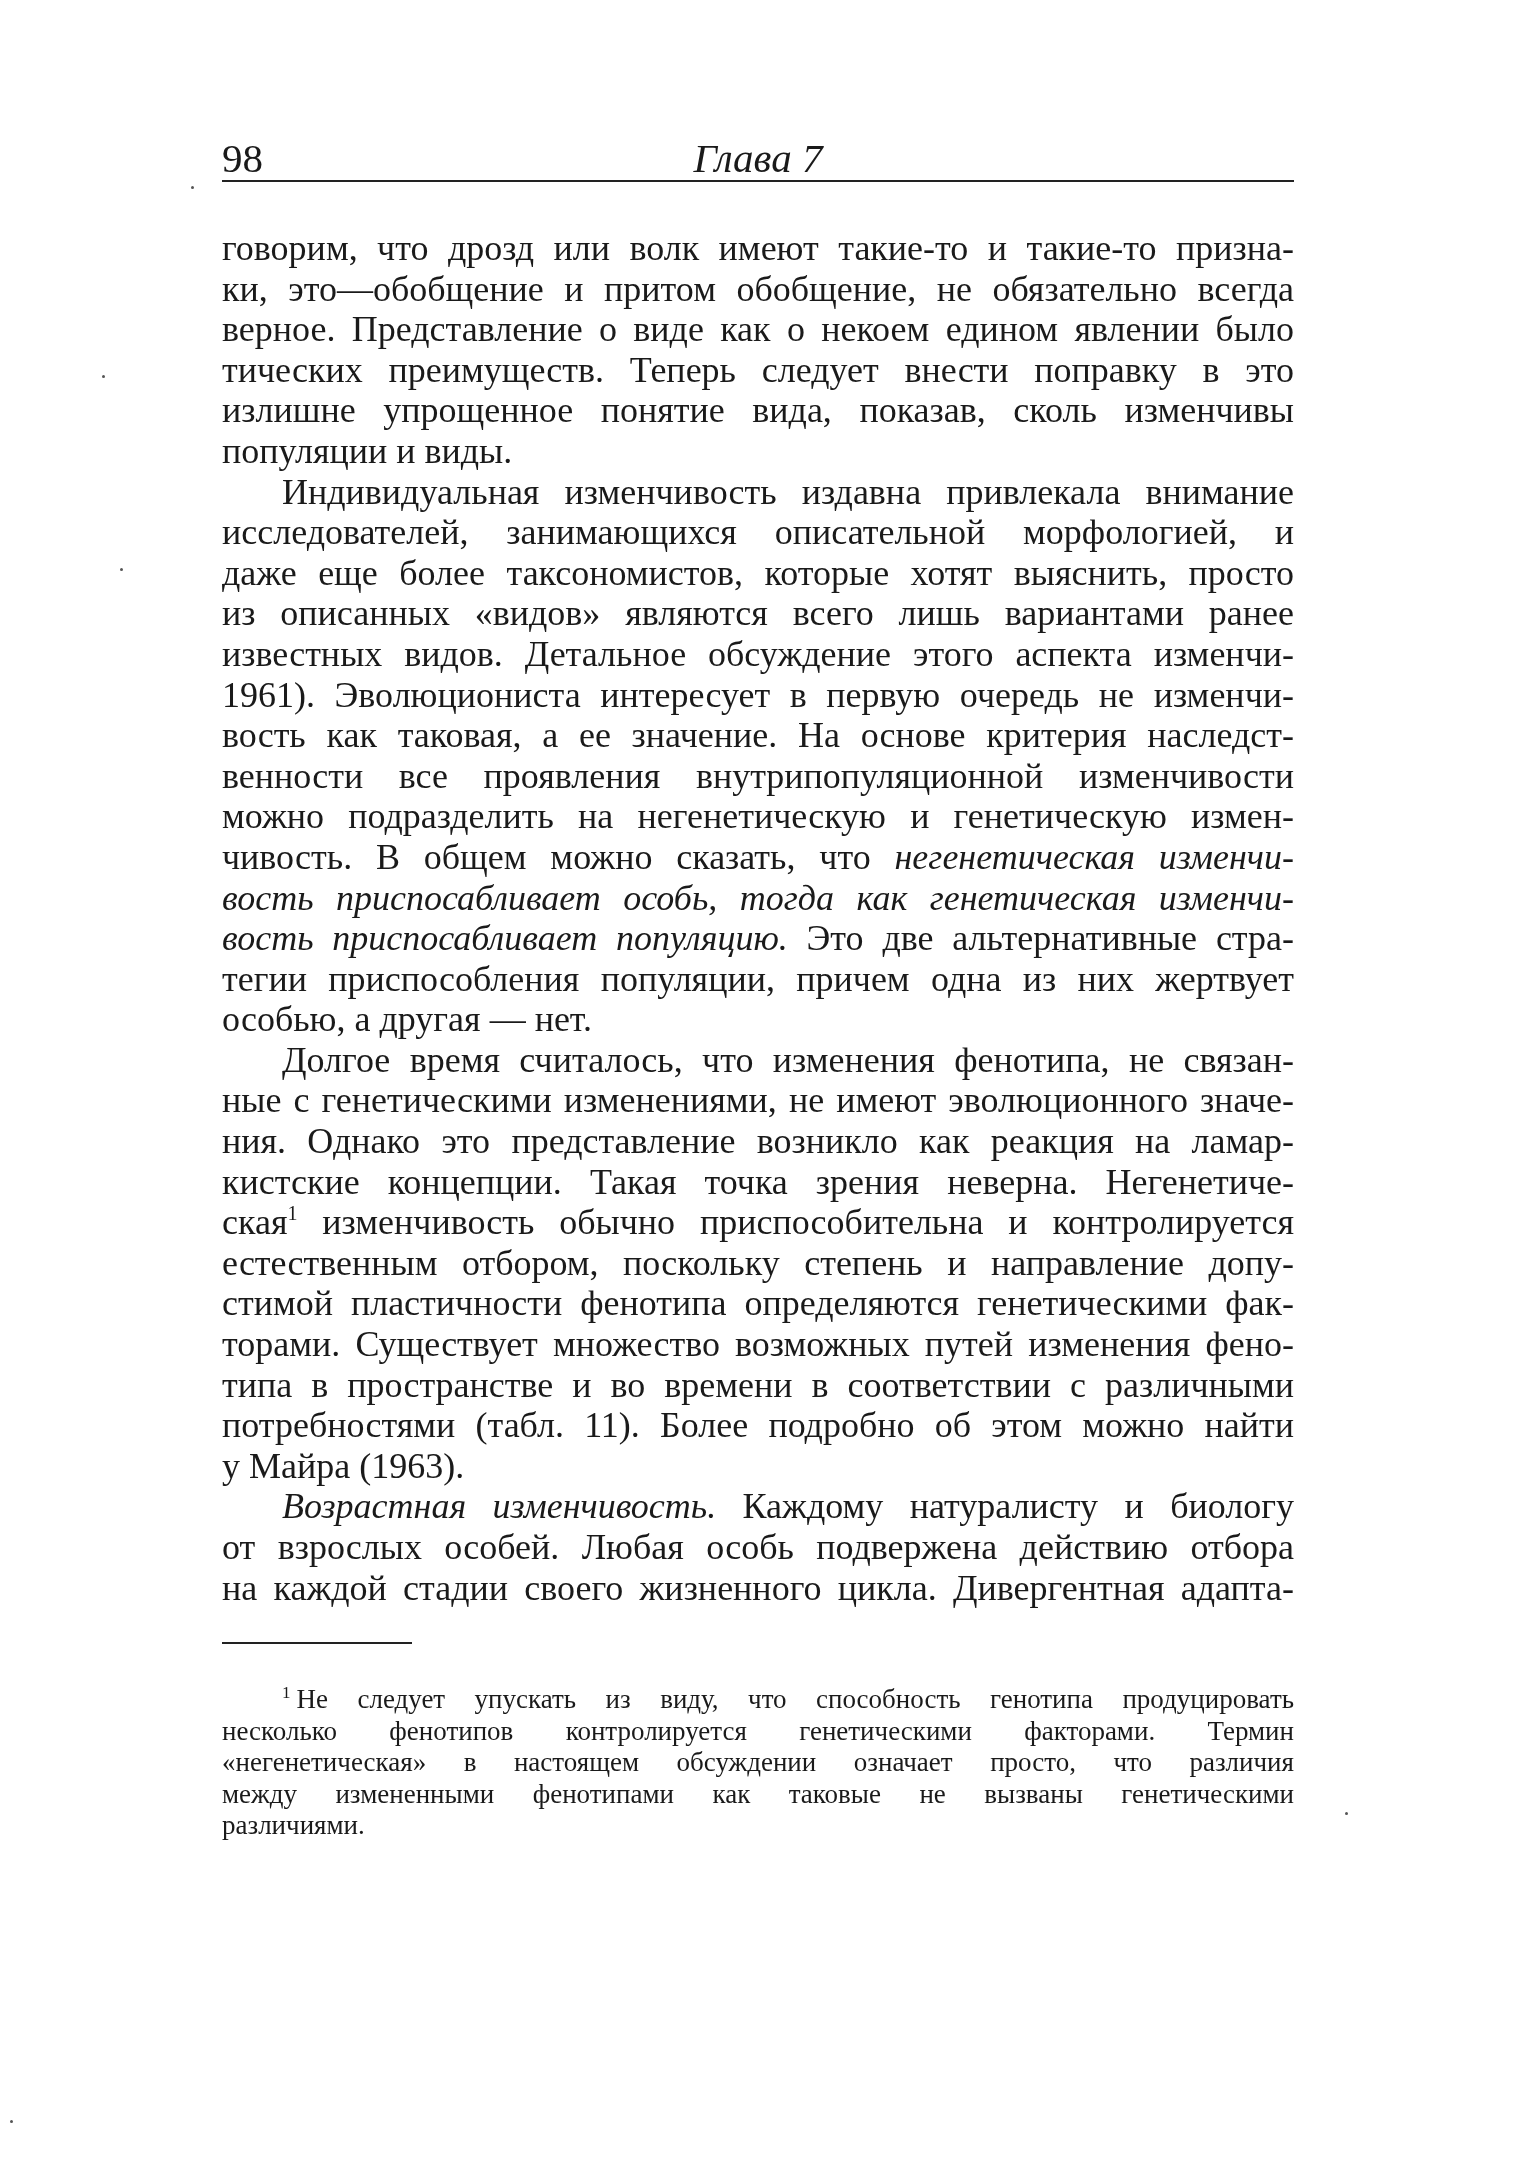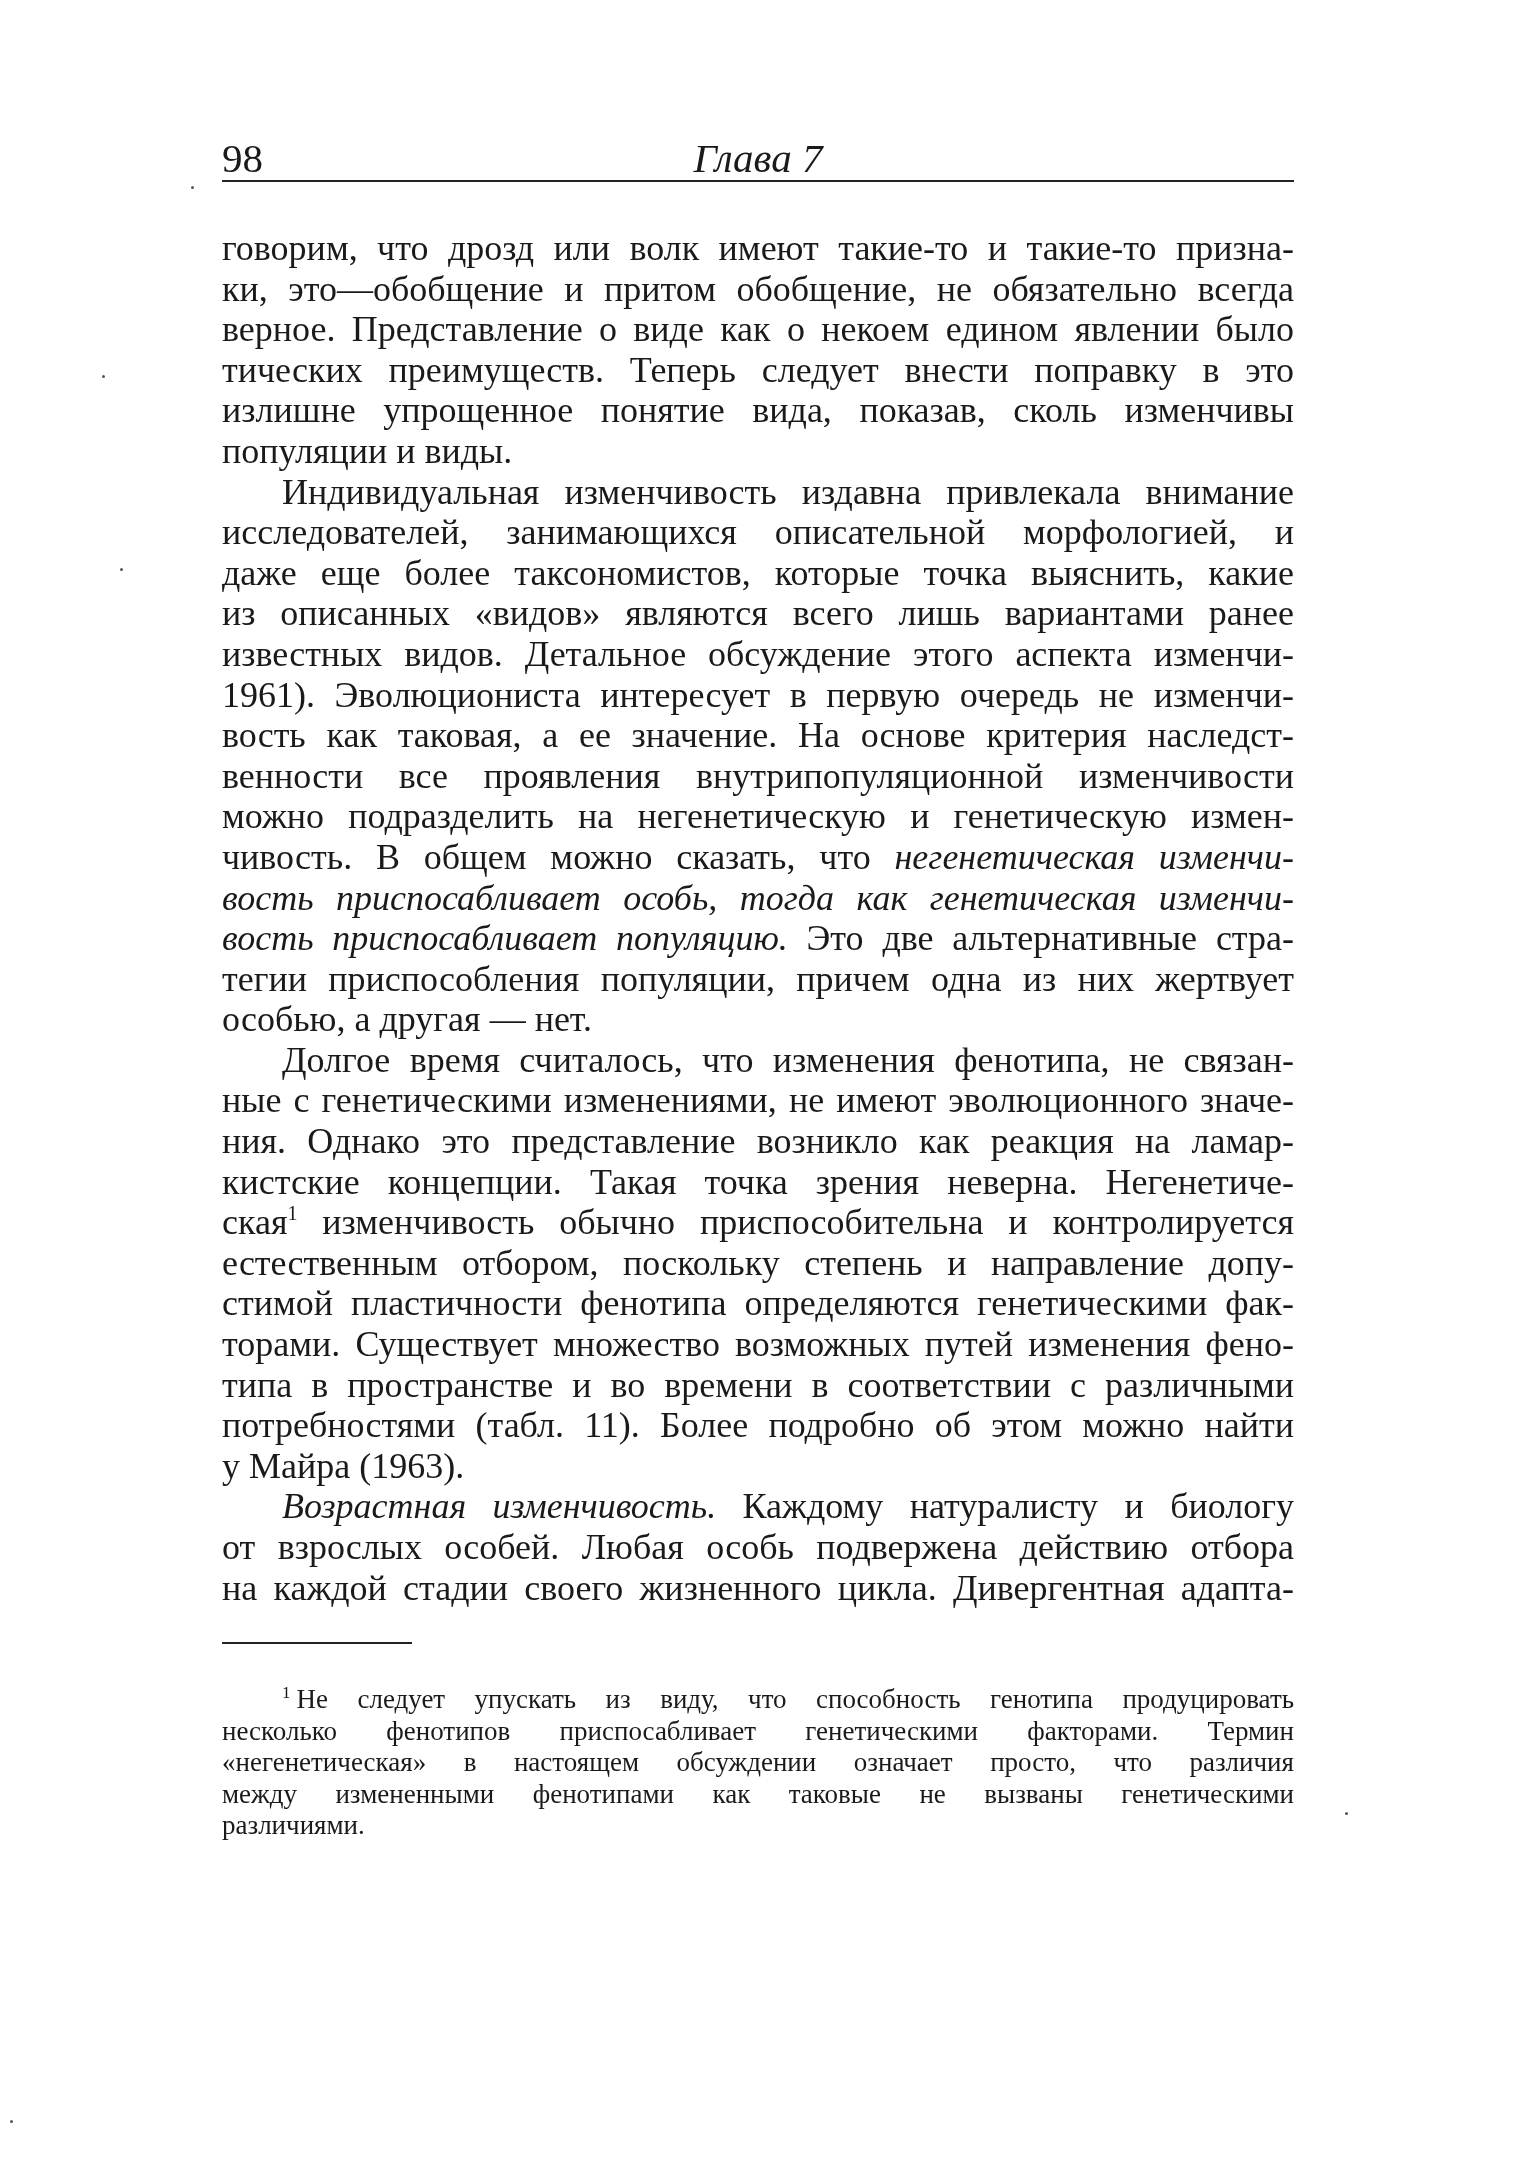--- a/index.html
+++ b/index.html
@@ -136,21 +136,21 @@
       <span class="line">ки, это—обобщение и притом обобщение, не обязательно всегда</span>
       <span class="line">верное. Представление о виде как о некоем едином явлении было</span>
       <span class="line">тических преимуществ. Теперь следует внести поправку в это</span>
       <span class="line">излишне упрощенное понятие вида, показав, сколь изменчивы</span>
       <span class="line last">популяции и виды.</span>
     </div>
 
     <div>
       <span class="line indent">Индивидуальная изменчивость издавна привлекала внимание</span>
       <span class="line">исследователей, занимающихся описательной морфологией, и</span>
-      <span class="line">даже еще более таксономистов, которые точка выяснить, какие</span>
+      <span class="line">даже еще более таксономистов, которые хотят выяснить, просто</span>
       <span class="line">из описанных «видов» являются всего лишь вариантами ранее</span>
       <span class="line">известных видов. Детальное обсуждение этого аспекта изменчи-</span>
       <span class="line">1961). Эволюциониста интересует в первую очередь не изменчи-</span>
       <span class="line">вость как таковая, а ее значение. На основе критерия наследст-</span>
       <span class="line">венности все проявления внутрипопуляционной изменчивости</span>
       <span class="line">можно подразделить на негенетическую и генетическую измен-</span>
       <span class="line"><span>чивость. В общем можно сказать, что </span><span class="it">негенетическая изменчи-</span></span>
       <span class="line it">вость приспосабливает особь, тогда как генетическая изменчи-</span>
       <span class="line"><span class="it">вость приспосабливает популяцию.</span><span> Это две альтернативные стра-</span></span>
       <span class="line">тегии приспособления популяции, причем одна из них жертвует</span>
@@ -174,21 +174,21 @@
 
     <div>
       <span class="line indent"><span class="it">Возрастная изменчивость.</span><span> Каждому натуралисту и биологу</span></span>
       <span class="line">от взрослых особей. Любая особь  подвержена  действию отбора</span>
       <span class="line">на каждой стадии своего жизненного цикла. Дивергентная адапта-</span>
     </div>
 
     <div class="footnote-rule"></div>
     <div>
       <span class="fn-line indent"><sup>1</sup><span>Не следует упускать из виду, что способность генотипа продуцировать</span></span>
-      <span class="fn-line">несколько фенотипов приспосабливает генетическими факторами. Термин</span>
+      <span class="fn-line">несколько фенотипов контролируется генетическими факторами. Термин</span>
       <span class="fn-line">«негенетическая» в настоящем обсуждении означает просто, что различия</span>
       <span class="fn-line">между измененными фенотипами как таковые не вызваны генетическими</span>
       <span class="fn-line last">различиями.</span>
     </div>
 
   </div>
 </div>
 
 <div class="speck" style="left:191px; top:186px;"></div>
 <div class="speck" style="left:102px; top:375px;"></div>

